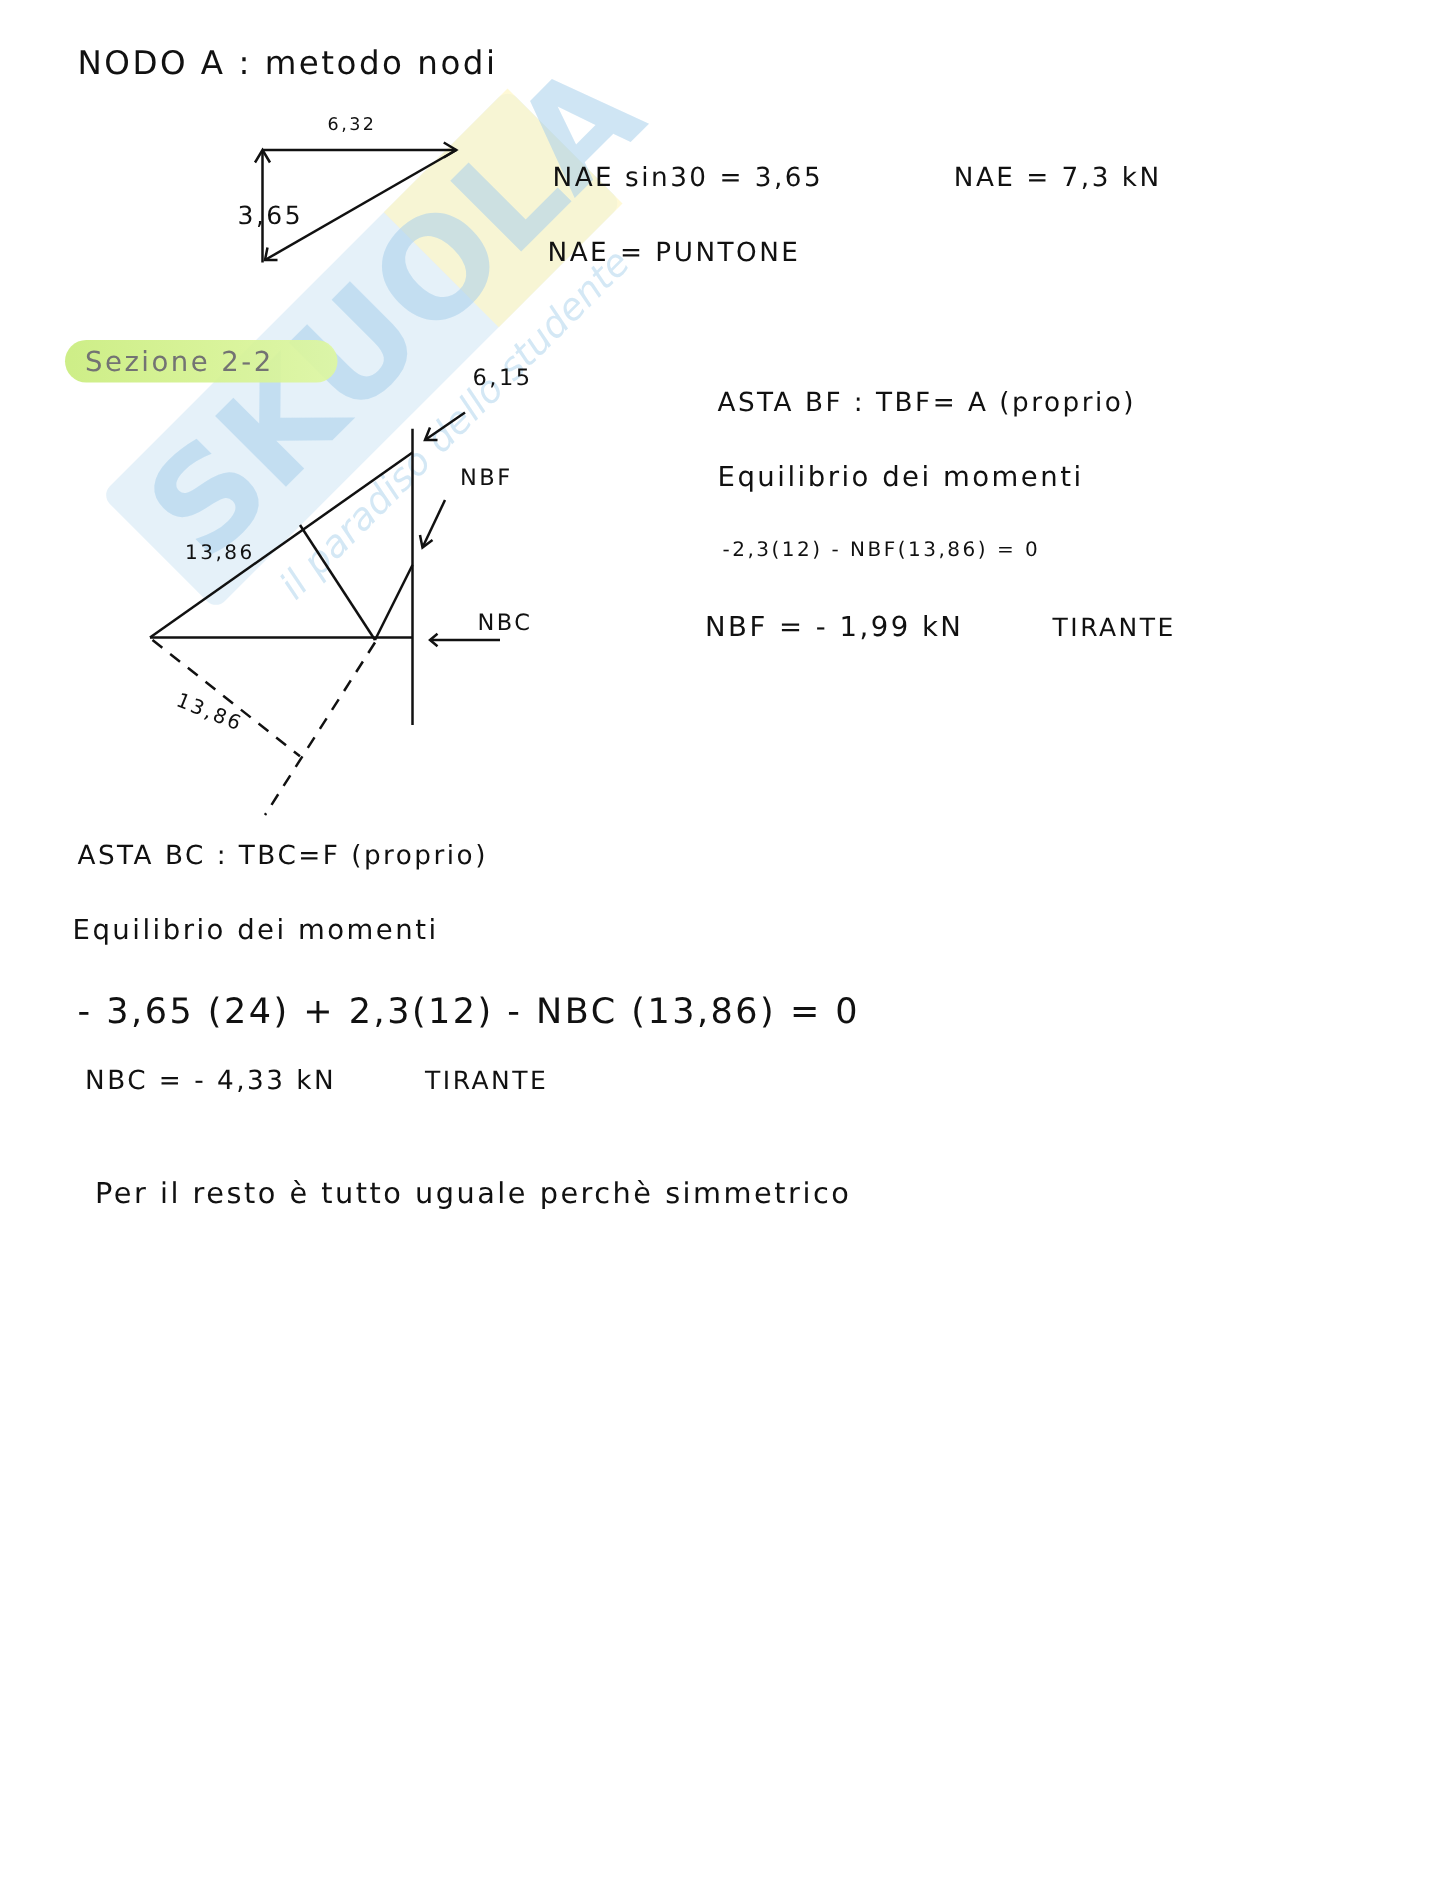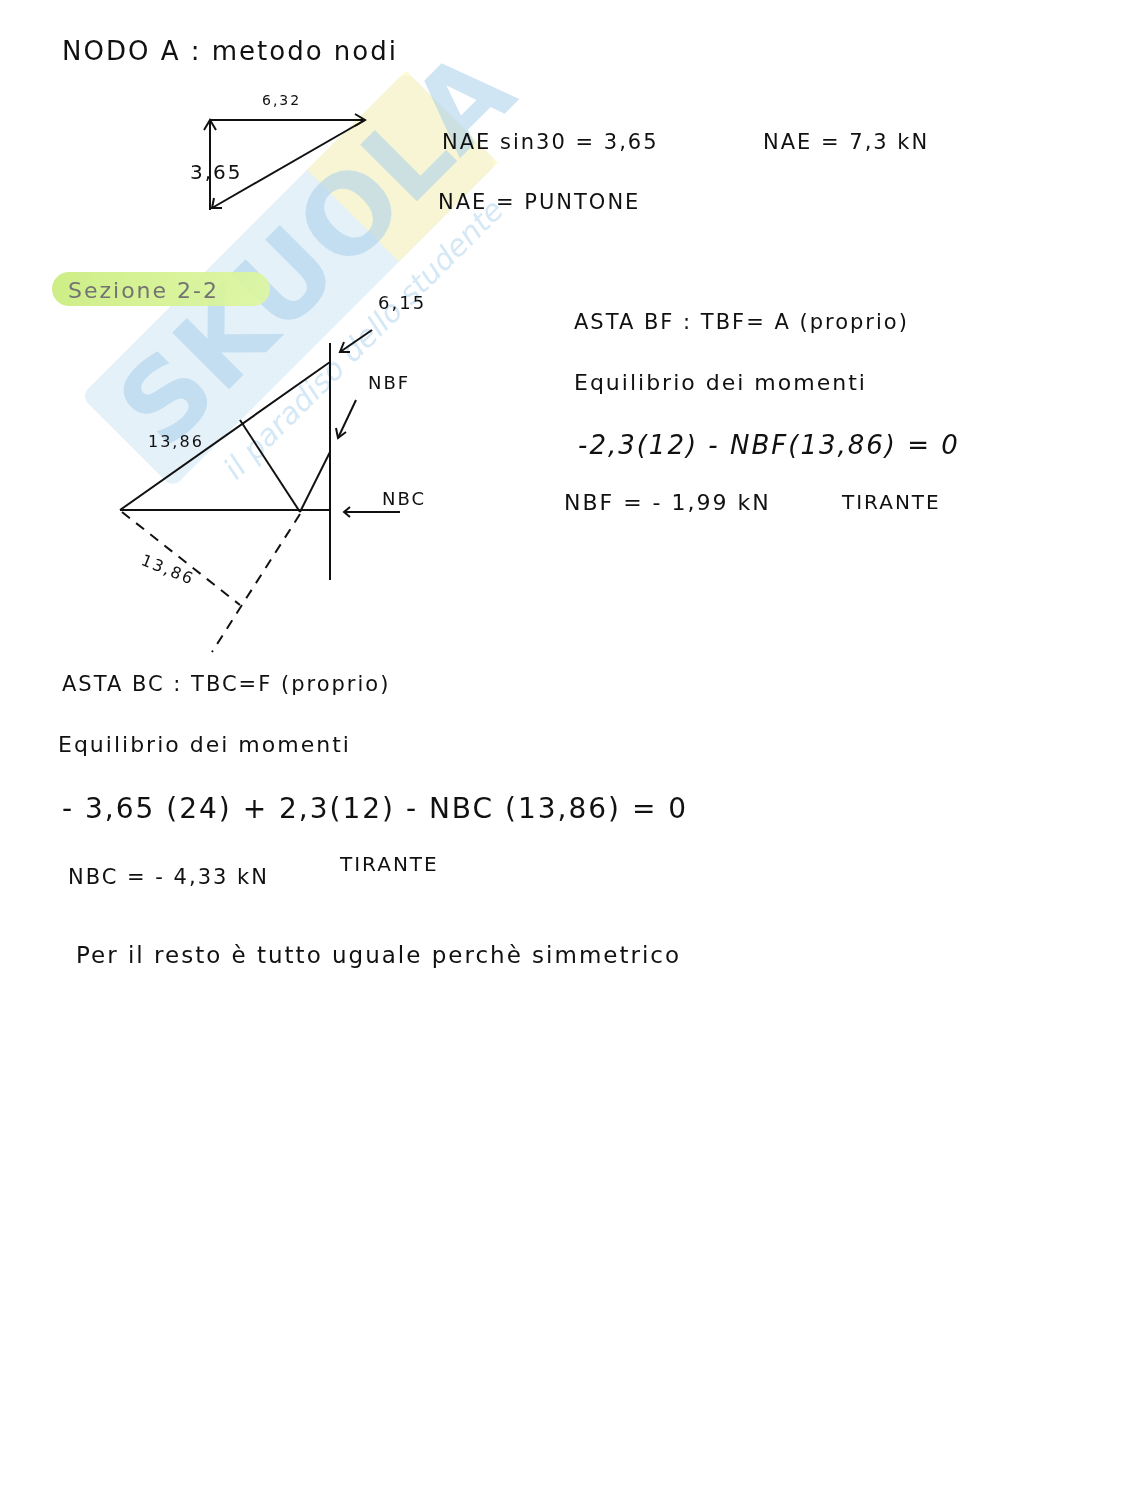--- a/index.html
+++ b/index.html
@@ -68,23 +68,23 @@
 <div class="hw red" style="left:68px;top:278px;font-size:22px;">Sezione 2-2</div>
 
 <div class="hw" style="left:378px;top:292px;font-size:18px;">6,15</div>
 <div class="hw" style="left:368px;top:372px;font-size:18px;">NBF</div>
 <div class="hw" style="left:382px;top:488px;font-size:18px;">NBC</div>
 <div class="hw" style="left:148px;top:432px;font-size:16px;">13,86</div>
 <div class="hw" style="left:140px;top:560px;font-size:16px;transform:rotate(22deg);">13,86</div>
 
 <div class="hw" style="left:574px;top:310px;font-size:21px;">ASTA BF : TBF= A (proprio)</div>
 <div class="hw" style="left:574px;top:370px;font-size:22px;">Equilibrio dei momenti</div>
-<div class="hw" style="left:578px;top:430px;font-size:26px;font-style:italic;">-2,3(12) - NBF(13,86) = 0</div>
+<div class="hw" style="left:578px;top:430px;font-size:16px;">-2,3(12) - NBF(13,86) = 0</div>
 <div class="hw" style="left:564px;top:490px;font-size:22px;">NBF = - 1,99 kN</div>
 <div class="hw" style="left:842px;top:490px;font-size:20px;">TIRANTE</div>
 
 <div class="hw" style="left:62px;top:672px;font-size:21px;">ASTA BC : TBC=F (proprio)</div>
 <div class="hw" style="left:58px;top:732px;font-size:22px;">Equilibrio dei momenti</div>
 <div class="hw" style="left:62px;top:792px;font-size:28px;">- 3,65 (24) + 2,3(12) - NBC (13,86) = 0</div>
-<div class="hw" style="left:68px;top:852px;font-size:21px;margin-top:13px;">NBC = - 4,33 kN</div>
+<div class="hw" style="left:68px;top:852px;font-size:21px;">NBC = - 4,33 kN</div>
 <div class="hw" style="left:340px;top:852px;font-size:20px;">TIRANTE</div>
 
 <div class="hw" style="left:76px;top:942px;font-size:23px;">Per il resto è tutto uguale perchè simmetrico</div>
 
 </body></html>

